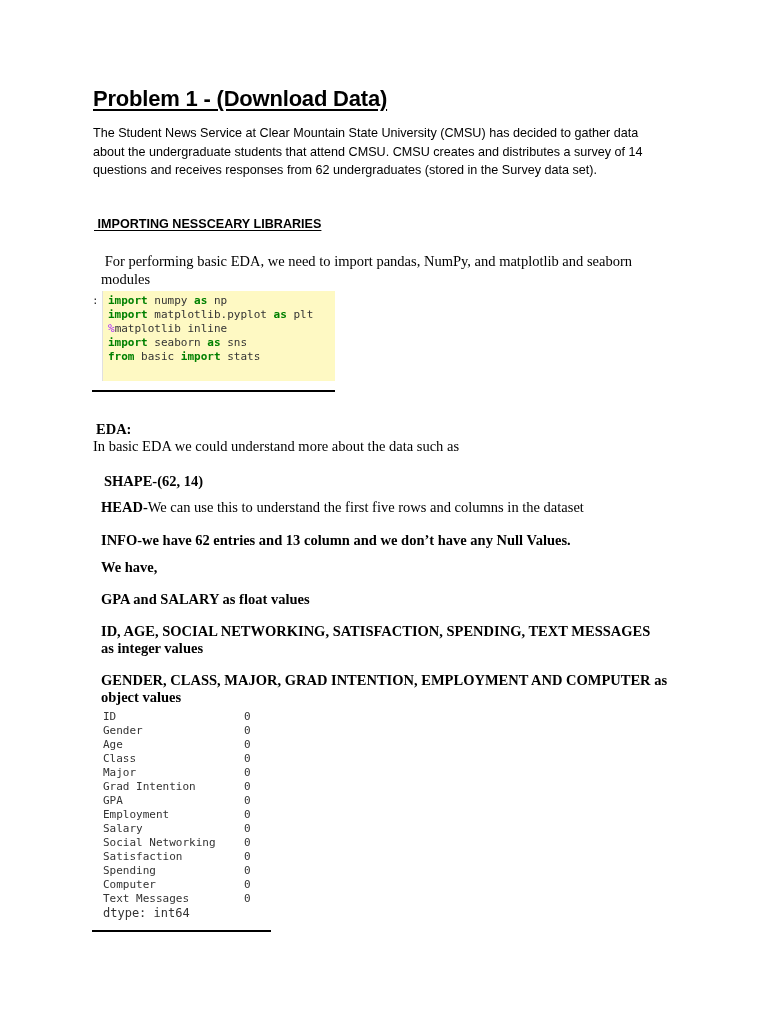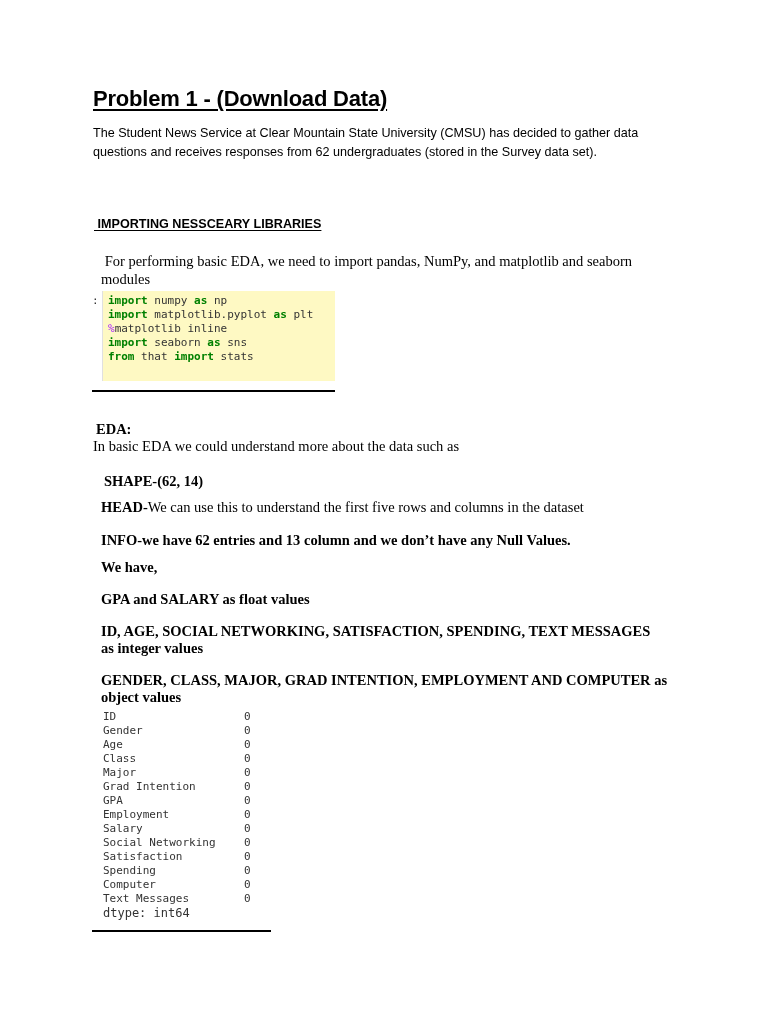--- a/index.html
+++ b/index.html
@@ -156,38 +156,39 @@
   </style>
 </head>
 <body>
 
 <div class="page">
 
   <h1 class="title sans">Problem 1 - (Download Data)</h1>
 
   <div class="intro sans">
     <div>The Student News Service at Clear Mountain State University (CMSU) has decided to gather data</div>
+    <div>about the undergraduate students that attend CMSU. CMSU creates and distributes a survey of 14</div>
     <div>questions and receives responses from 62 undergraduates (stored in the Survey data set).</div>
   </div>
 
   <h2 class="section-heading sans" style="white-space:pre;"> IMPORTING NESSCEARY LIBRARIES</h2>
 
   <div class="para serif">
     <div style="white-space:pre;"> For performing basic EDA, we need to import pandas, NumPy, and matplotlib and seaborn</div>
     <div>modules</div>
   </div>
 
   <div class="code-block mono">
     <span class="code-prompt">:</span>
     <div class="code-cell" id="code-cell-body">
         <div class="code-line"><span class="kw">import</span><span> numpy </span><span class="kw">as</span><span> np</span></div>
         <div class="code-line"><span class="kw">import</span><span> matplotlib.pyplot </span><span class="kw">as</span><span> plt</span></div>
         <div class="code-line"><span class="magic">%</span><span>matplotlib inline</span></div>
         <div class="code-line"><span class="kw">import</span><span> seaborn </span><span class="kw">as</span><span> sns</span></div>
-        <div class="code-line"><span class="kw">from</span><span> that </span><span class="kw">import</span><span> stats</span></div>
+        <div class="code-line"><span class="kw">from</span><span> basic </span><span class="kw">import</span><span> stats</span></div>
       </div>
   </div>
 
   <div class="rule rule-1"></div>
 
   <p class="eda-label serif">EDA:</p>
   <p class="eda-desc serif">In basic EDA we could understand more about the data such as</p>
 
   <p class="line-item serif b shape">SHAPE-(62, 14)</p>
 

